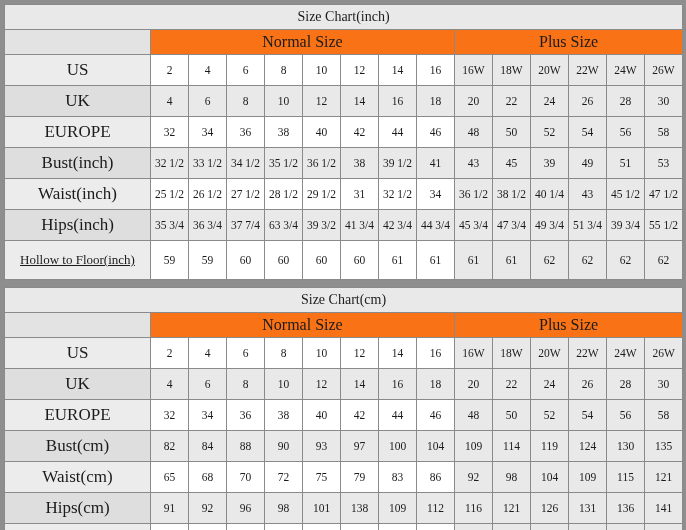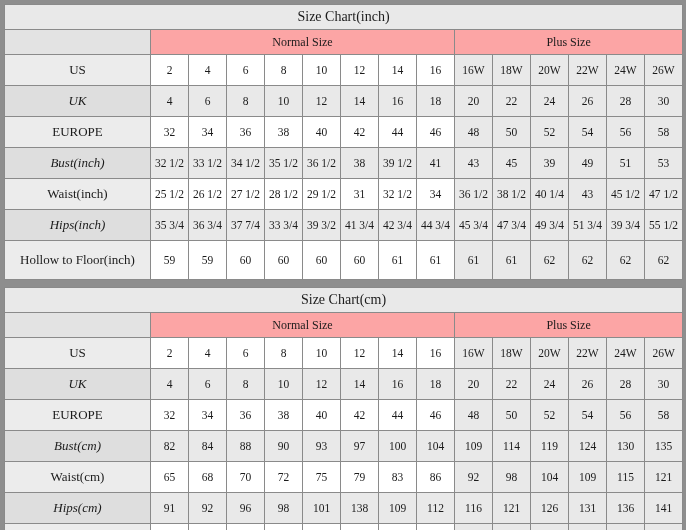--- a/index.html
+++ b/index.html
@@ -37,51 +37,50 @@
   }
   
   .title-cell {
     background: #e9e9e9;
     font-size: 14px;
     height: 22px;
     padding: 1px 0;
   }
   
   .group-cell {
-    background: #fca5a5;
-    font-size: 12px;
+    background: #f97316;
+    font-size: 16px;
     height: 22px;
   }
   .corner-cell {
     background: #e3e3e3;
   }
   
   .rowlabel {
     background: #ececec;
-    font-size: 13px;
+    font-size: 17px;
     height: 28px;
     padding: 0 2px;
   }
   .cell {
     font-size: 11.5px;
     height: 28px;
     background: #ffffff;
   }
   .cell.shaded {
     background: #e9e9e9;
   }
   .rowlabel.shaded {
     background: #dedede;
-    font-style: italic;
   }
   
   tr.tall .rowlabel, tr.tall .cell {
     height: 36px;
   }
-  tr.tall .rowlabel { font-size: 13px; }
+  tr.tall .rowlabel { font-size: 13px; text-decoration: underline; }
 </style>
 </head>
 <body>
 
 <div class="page">
   <div>
     <table class="chart">
       <colgroup>
         <col style="width:146px">
         <col style="width:38px">
@@ -197,21 +196,21 @@
           <td class="cell shaded">43</td>
           <td class="cell shaded">45 1/2</td>
           <td class="cell shaded">47 1/2</td>
         </tr>
 
         <tr>
           <td class="rowlabel shaded">Hips(inch)</td>
           <td class="cell shaded">35 3/4</td>
           <td class="cell shaded">36 3/4</td>
           <td class="cell shaded">37 7/4</td>
-          <td class="cell shaded">33 3/4</td>
+          <td class="cell shaded">63 3/4</td>
           <td class="cell shaded">39 3/2</td>
           <td class="cell shaded">41 3/4</td>
           <td class="cell shaded">42 3/4</td>
           <td class="cell shaded">44 3/4</td>
           <td class="cell shaded">45 3/4</td>
           <td class="cell shaded">47 3/4</td>
           <td class="cell shaded">49 3/4</td>
           <td class="cell shaded">51 3/4</td>
           <td class="cell shaded">39 3/4</td>
           <td class="cell shaded">55 1/2</td>

